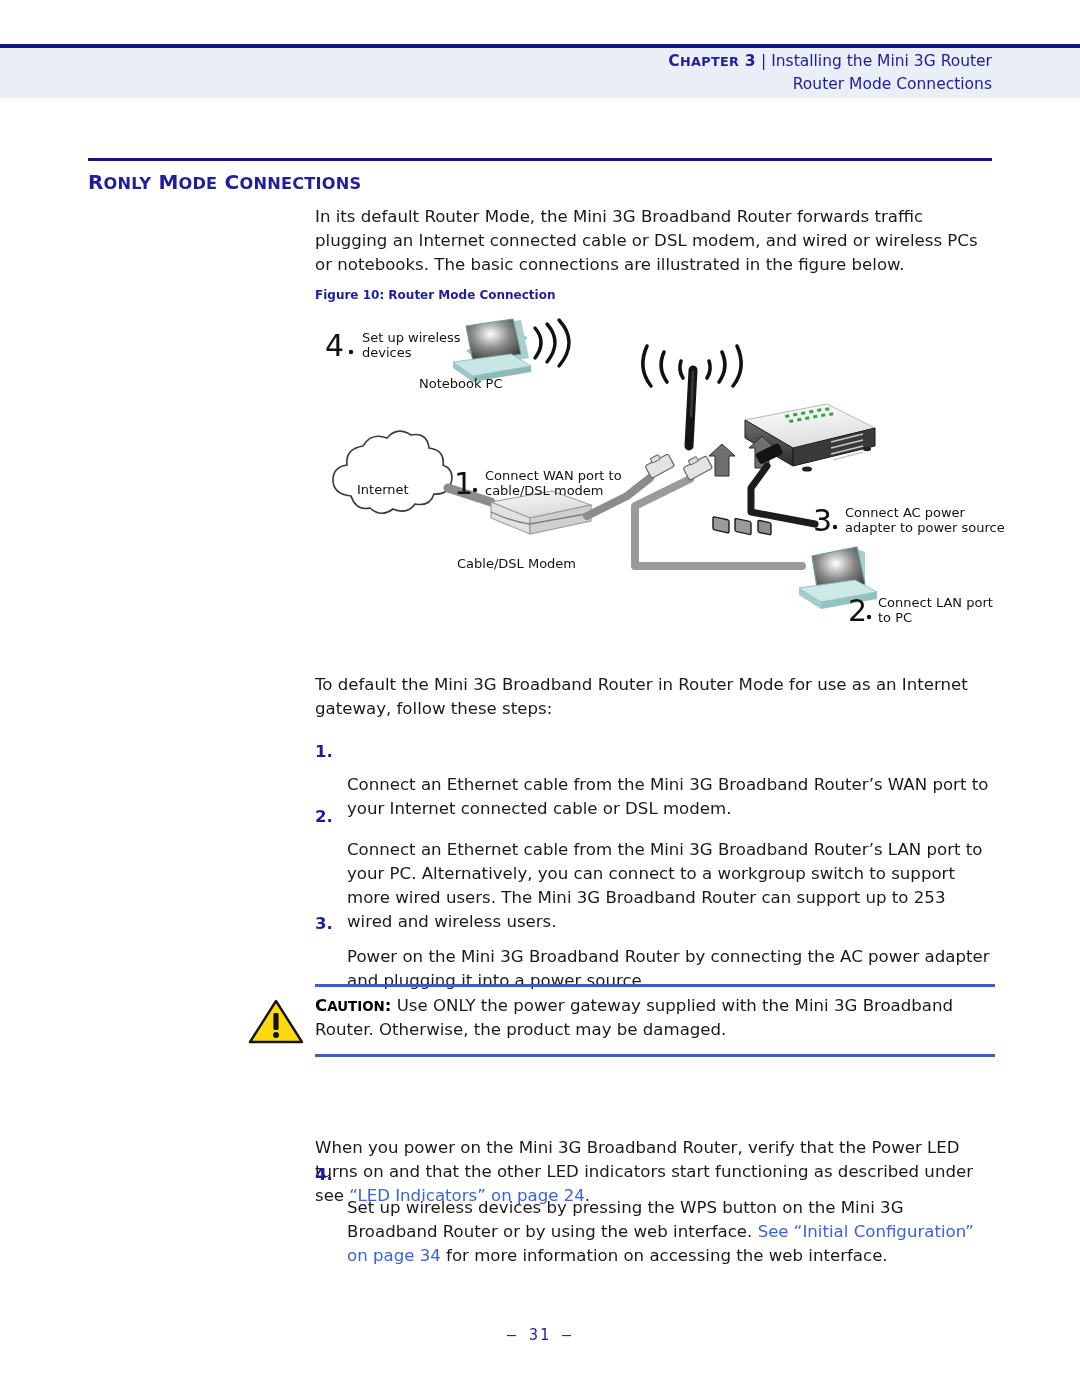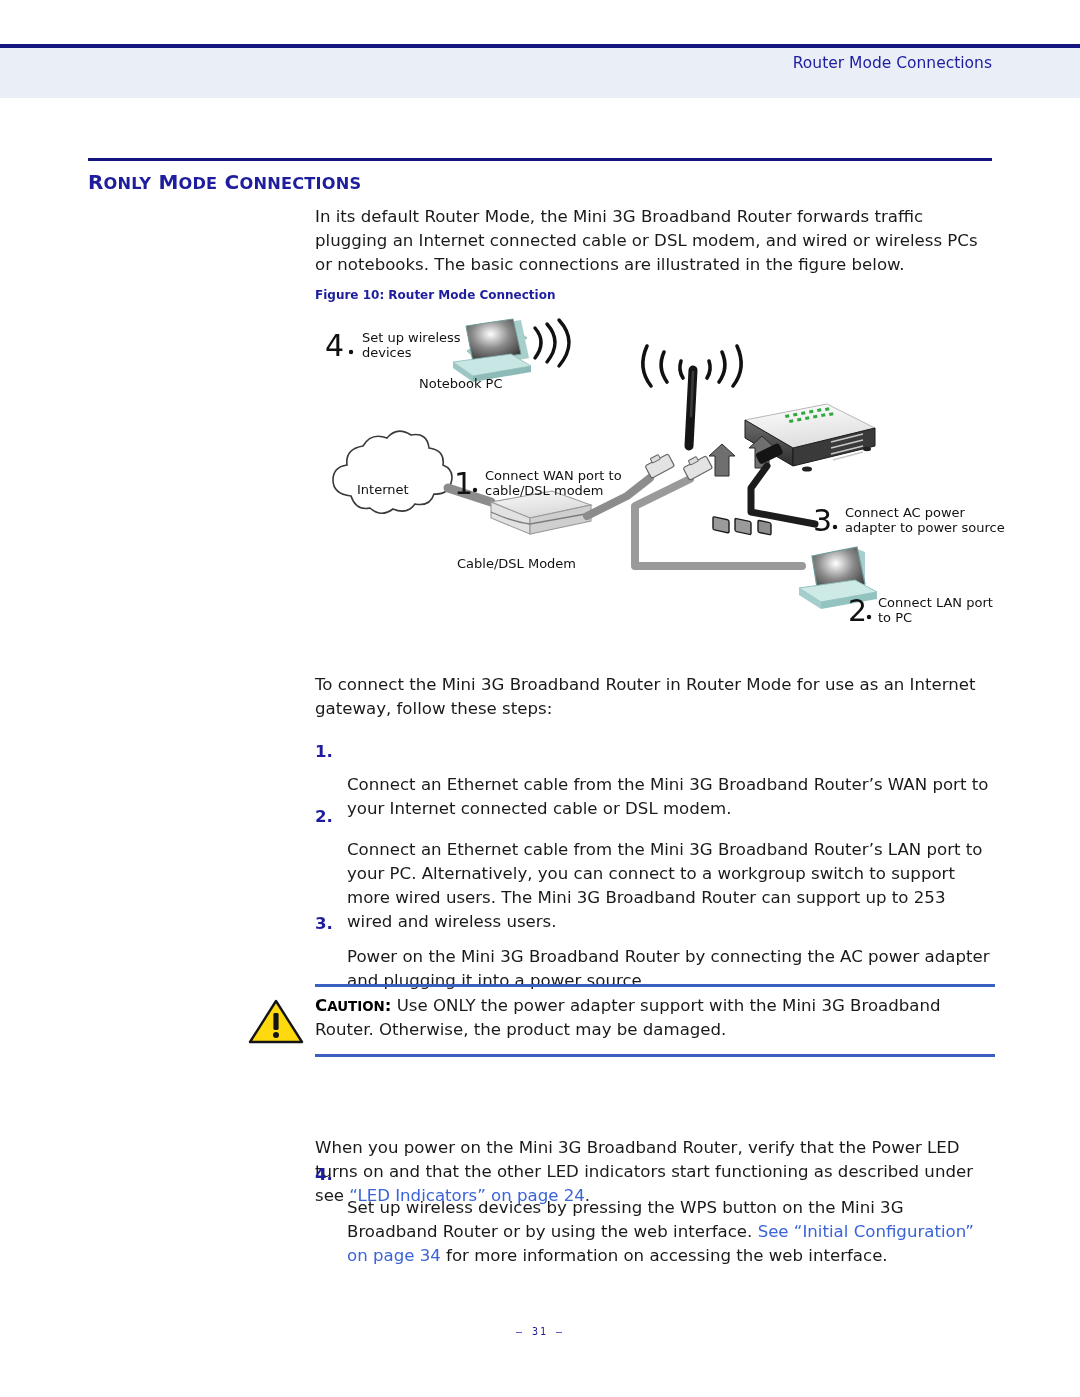--- a/index.html
+++ b/index.html
@@ -73,38 +73,42 @@
   .caution-text {
     position: absolute; left: 315px; top: 994px; width: 680px;
     font-size: 16.6px; line-height: 1.45; color: #1a1a1a;
   }
   .caution-lbl { font-weight: bold; color: #000000; }
   .caution-lbl .sc { font-size: 13.4px; }
 
   
   .footer {
     position: absolute; left: 0; top: 1326px; width: 1080px;
-    text-align: center; font-size: 10px; color: #1d1d9e;
+    text-align: center; font-size: 15px; color: #1d1d9e;
     font-family: "DejaVu Sans Mono", "Liberation Mono", monospace;
     letter-spacing: 2px;
   }
 
   
   .figure {
     position: absolute; left: 315px; top: 316px; width: 690px; height: 330px;
   }
   .figure svg { display: block; }
   .fig-lbl-big { font-family: "DejaVu Sans","Liberation Sans",sans-serif; font-size: 13px; fill:#111; }
   .fig-num { font-family: "DejaVu Sans","Liberation Sans",sans-serif; font-size: 30px; fill:#111; }
 </style>
 </head>
 <body>
 
 <div class="header-band"></div>
 <div class="header-text">
+  <div class="header-line1">
+    <span class="hdr-chapter"><span>C</span><span class="sc">HAPTER</span>
+      <span>3</span></span><span class="hdr-sep">|</span><span>Installing the Mini 3G Router</span>
+  </div>
   <div class="header-line2">Router Mode Connections</div>
 </div>
 
 <div class="sec-rule"></div>
 <div class="sec-title">
   
   <span>R</span><span class="sc">ONLY</span>
   <span>M</span><span class="sc">ODE</span>
   <span>C</span><span class="sc">ONNECTIONS</span>
 </div>
@@ -282,21 +286,21 @@
 
   <g>
     <text class="fig-num" x="533" y="305">2</text>
     <circle cx="554" cy="301" r="2.2" fill="#111"></circle>
     <text class="fig-lbl-big" x="563" y="291">Connect LAN port</text>
     <text class="fig-lbl-big" x="563" y="306">to PC</text>
   </g>
 </svg>
 </div>
 
-<div class="col para" style="top:673px;">To connect the Mini 3G Broadband Router in Router Mode for use as an Internet gateway, follow these steps:</div>
+<div class="col para" style="top:673px;">To default the Mini 3G Broadband Router in Router Mode for use as an Internet gateway, follow these steps:</div>
 
 <div class="step" style="top:740px;">
   <div class="step-num">1.</div>
   <div class="step-body">Connect an Ethernet cable from the Mini 3G Broadband Router’s WAN port to your Internet connected cable or DSL modem.</div>
 </div>
 
 <div class="step" style="top:805px;">
   <div class="step-num">2.</div>
   <div class="step-body">Connect an Ethernet cable from the Mini 3G Broadband Router’s LAN port to your PC. Alternatively, you can connect to a workgroup switch to support more wired users. The Mini 3G Broadband Router can support up to 253 wired and wireless users.</div>
 </div>
@@ -308,21 +312,21 @@
 
 <div class="caution-rule" style="top:984px;"></div>
 <div class="caution-icon">
   <svg width="56" height="46" viewBox="0 0 56 46">
     <polygon points="28,3 54,44 2,44" fill="#ffd910" stroke="#141414" stroke-width="2.4" stroke-linejoin="round"></polygon>
     <rect x="25.4" y="15" width="5.2" height="17" rx="1.4" fill="#141414"></rect>
     <circle cx="28" cy="37" r="3" fill="#141414"></circle>
   </svg>
 </div>
 <div class="caution-text">
-  <span class="caution-lbl">C<span class="sc">AUTION</span>:</span><span> Use ONLY the power adapter support with the Mini 3G Broadband Router. Otherwise, the product may be damaged.</span>
+  <span class="caution-lbl">C<span class="sc">AUTION</span>:</span><span> Use ONLY the power gateway supplied with the Mini 3G Broadband Router. Otherwise, the product may be damaged.</span>
 </div>
 <div class="caution-rule" style="top:1054px;"></div>
 
 <div class="col para" style="top:1136px;">
   <span>When you power on the Mini 3G Broadband Router, verify that the Power LED turns on and that the other LED indicators start functioning as described under see </span><span class="xref">“LED Indicators” on page 24</span><span>.</span>
 </div>
 
 <div class="step" style="top:1163px;">
   <div class="step-num">4.</div>
   <div class="step-body">

